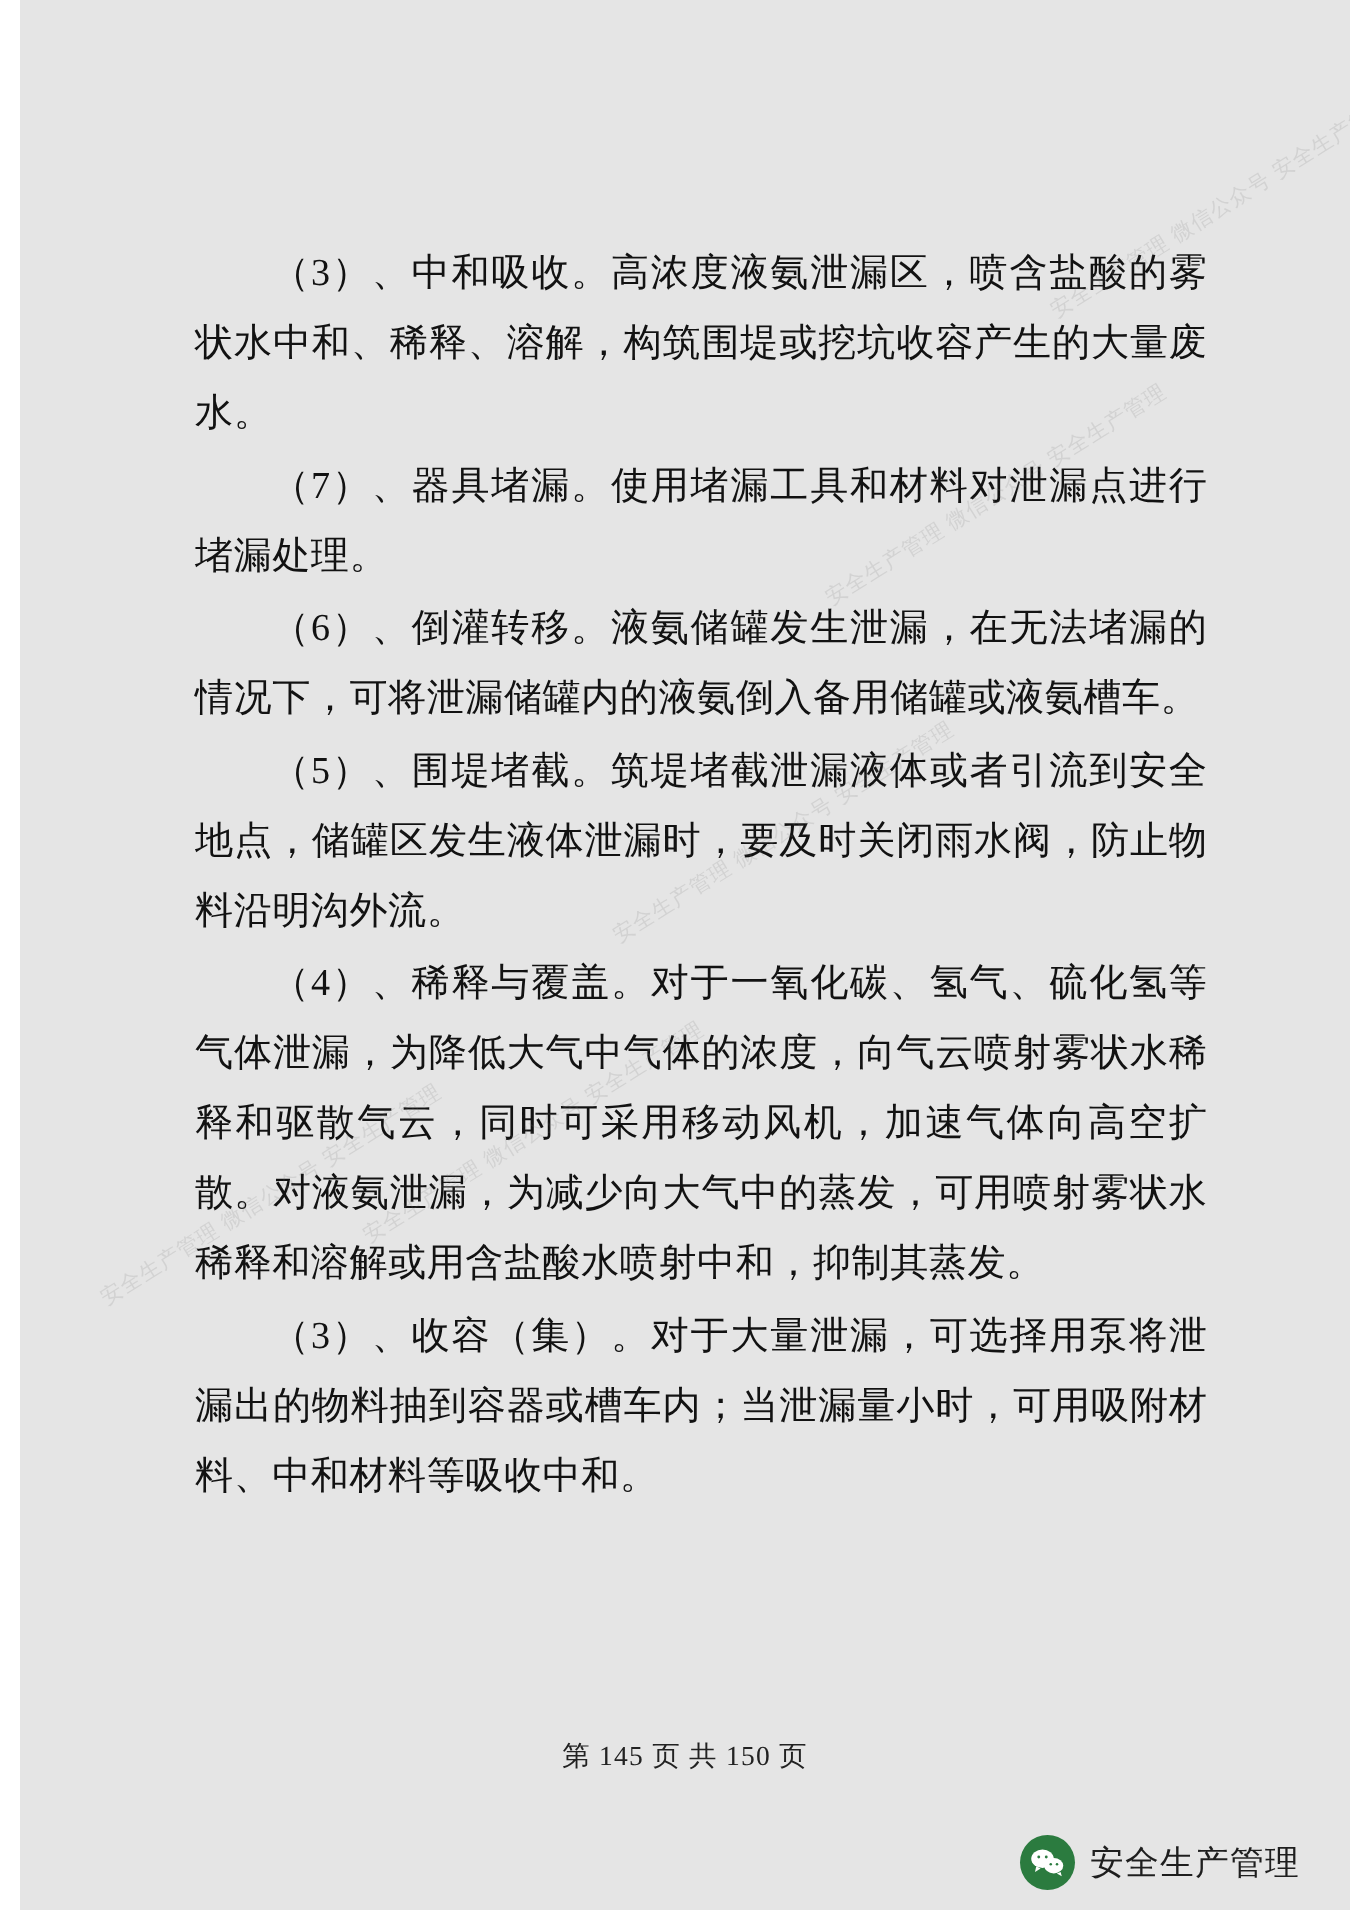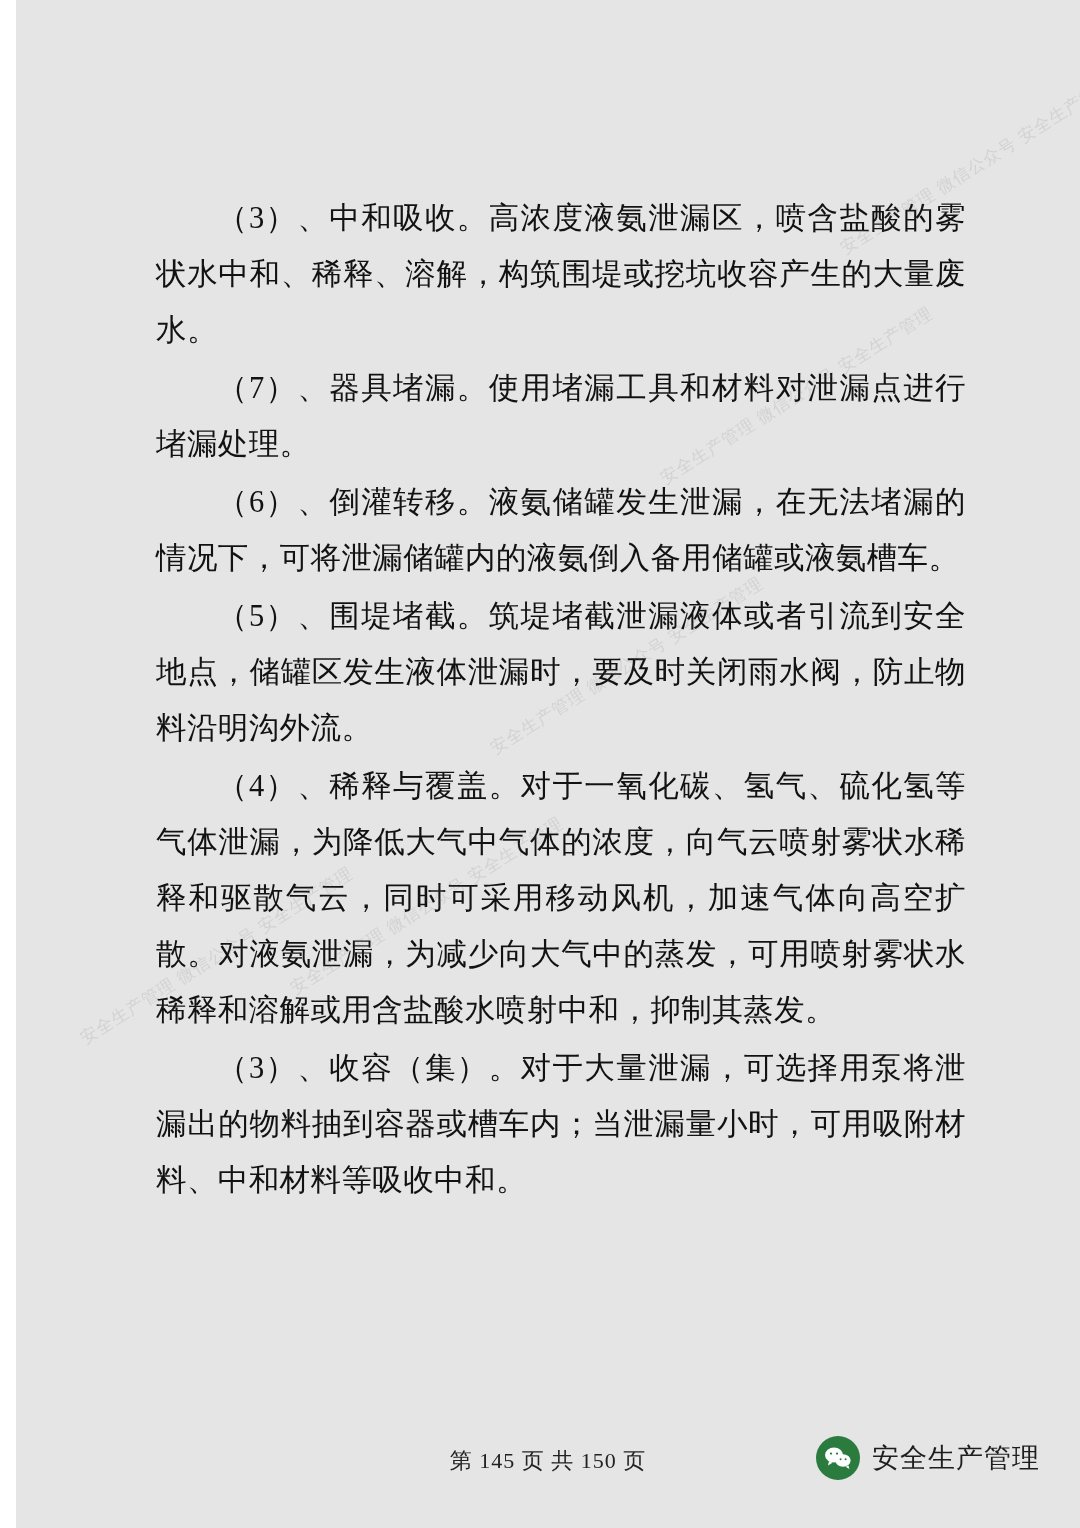--- a/index.html
+++ b/index.html
@@ -59,32 +59,32 @@
     color: rgba(120, 120, 120, 0.17);
     white-space: nowrap;
     transform-origin: left top;
     letter-spacing: 1px;
   }
 
   .footer {
     position: absolute;
     left: 0;
     right: 0;
-    top: 1446px;
+    top: 1390px;
     text-align: center;
     font-size: 22px;
     font-family: "Liberation Serif", serif;
     color: #222;
     letter-spacing: 1px;
   }
 
   .brand {
     position: absolute;
     right: 40px;
-    top: 1436px;
+    top: 1468px;
     display: flex;
     align-items: center;
     gap: 12px;
   }
   .brand-badge {
     width: 44px;
     height: 44px;
     border-radius: 50%;
     background: #2b7b3f;
     display: flex;

